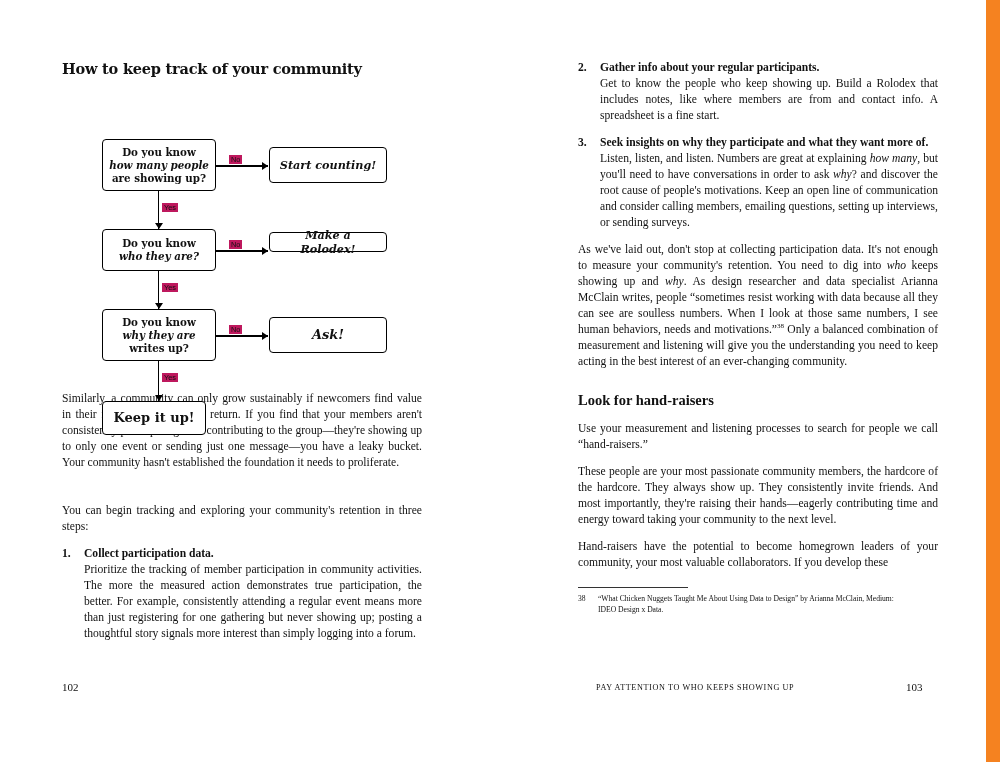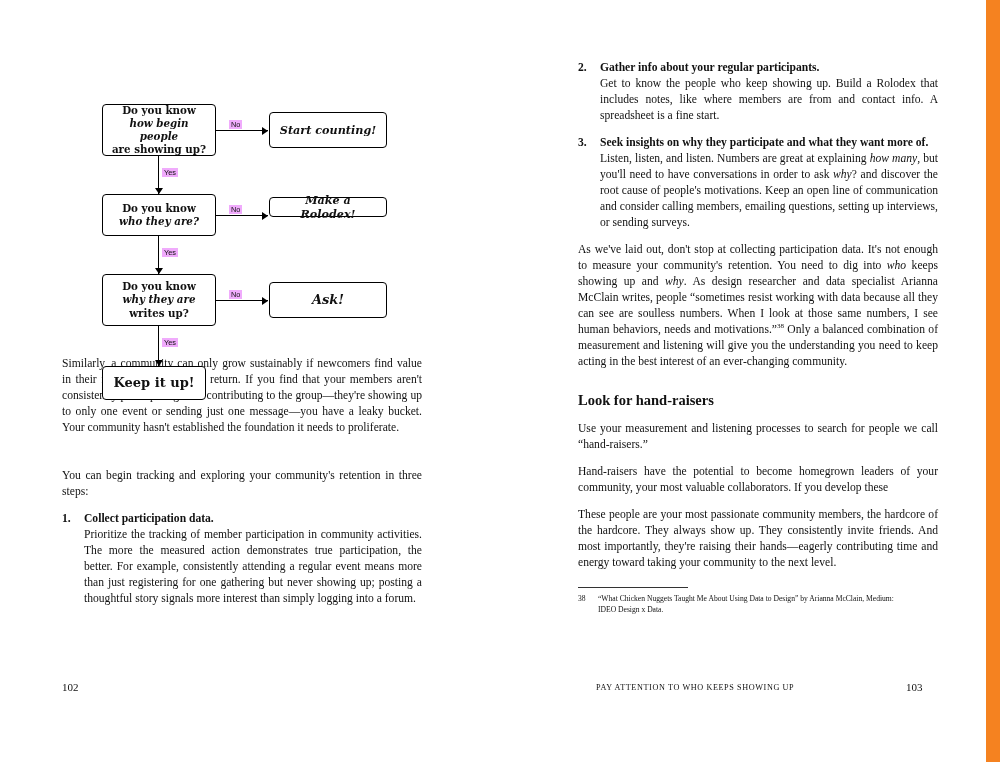--- a/index.html
+++ b/index.html
@@ -128,21 +128,21 @@
   }
   .fc-line {
     position: absolute;
     background: #000;
   }
   .fc-label {
     position: absolute;
     font-family: "Liberation Sans", sans-serif;
     font-size: 7.4px;
     color: #111;
-    background: #f0abfc;
+    background: #be185d;
     padding: 0 2px;
   }
   .arrowhead {
     position: absolute;
     width: 0;
     height: 0;
   }
   .arrow-right {
     border-top: 4px solid transparent;
     border-bottom: 4px solid transparent;
@@ -204,27 +204,28 @@
 </style>
 </head>
 <body>
 
 <div class="page">
 
   <div class="orange-bar"></div>
 
   <div class="left-page">
 
+    <h1 class="section-head">How to keep track of your community</h1>
 
     <div class="flowchart">
 
       <div class="fc-box" style="left:40px; top:44px; width:114px; height:52px; flex-direction:column;">
         <span>Do you know</span>
         <span style="font-style:italic">
-          <em>how begin people</em>
+          <em>how many people</em>
         </span>
         <span>are showing up?</span>
       </div>
 
       <div class="fc-line" style="left:154px; top:70px; width:52px; height:1.4px;"></div>
       <div class="arrowhead arrow-right" style="left:200px; top:66.5px;"></div>
       <div class="fc-label" style="left:167px; top:60px;">No</div>
 
       <div class="fc-box italicbox" style="left:207px; top:52px; width:118px; height:36px;">Start counting!</div>
 
@@ -302,22 +303,22 @@
         </div>
       </div>
 
     </div>
 
     <p class="body"><span>As we've laid out, don't stop at collecting participation data. It's not enough to measure your community's retention. You need to dig into </span><em>who</em><span> keeps showing up and </span><em>why</em><span>. As design researcher and data specialist Arianna McClain writes, people “sometimes resist working with data because all they can see are soulless numbers. When I look at those same numbers, I see human behaviors, needs and motivations.”</span><sup>38</sup><span> Only a balanced combination of measurement and listening will give you the understanding you need to keep acting in the best interest of an ever-changing community.</span></p>
 
     <h2 class="section-head">Look for hand-raisers</h2>
 
     <p class="body">Use your measurement and listening processes to search for people we call “hand-raisers.”</p>
+    <p class="body">These people are your most passionate community members, the hardcore of the hardcore. They always show up. They consistently invite friends. And most importantly, they're raising their hands—eagerly contributing time and energy toward taking your community to the next level.</p>
     <p class="body">Hand-raisers have the potential to become homegrown leaders of your community, your most valuable collaborators. If you develop these</p>
-    <p class="body">These people are your most passionate community members, the hardcore of the hardcore. They always show up. They consistently invite friends. And most importantly, they're raising their hands—eagerly contributing time and energy toward taking your community to the next level.</p>
 
     <div class="footnote-rule"></div>
     <div class="footnote">
       <div class="fn-num">38</div>
       <div class="fn-text">“What Chicken Nuggets Taught Me About Using Data to Design” by Arianna McClain, Medium: IDEO Design x Data.</div>
     </div>
 
   </div>
 
   <div class="folio-left">102</div>

